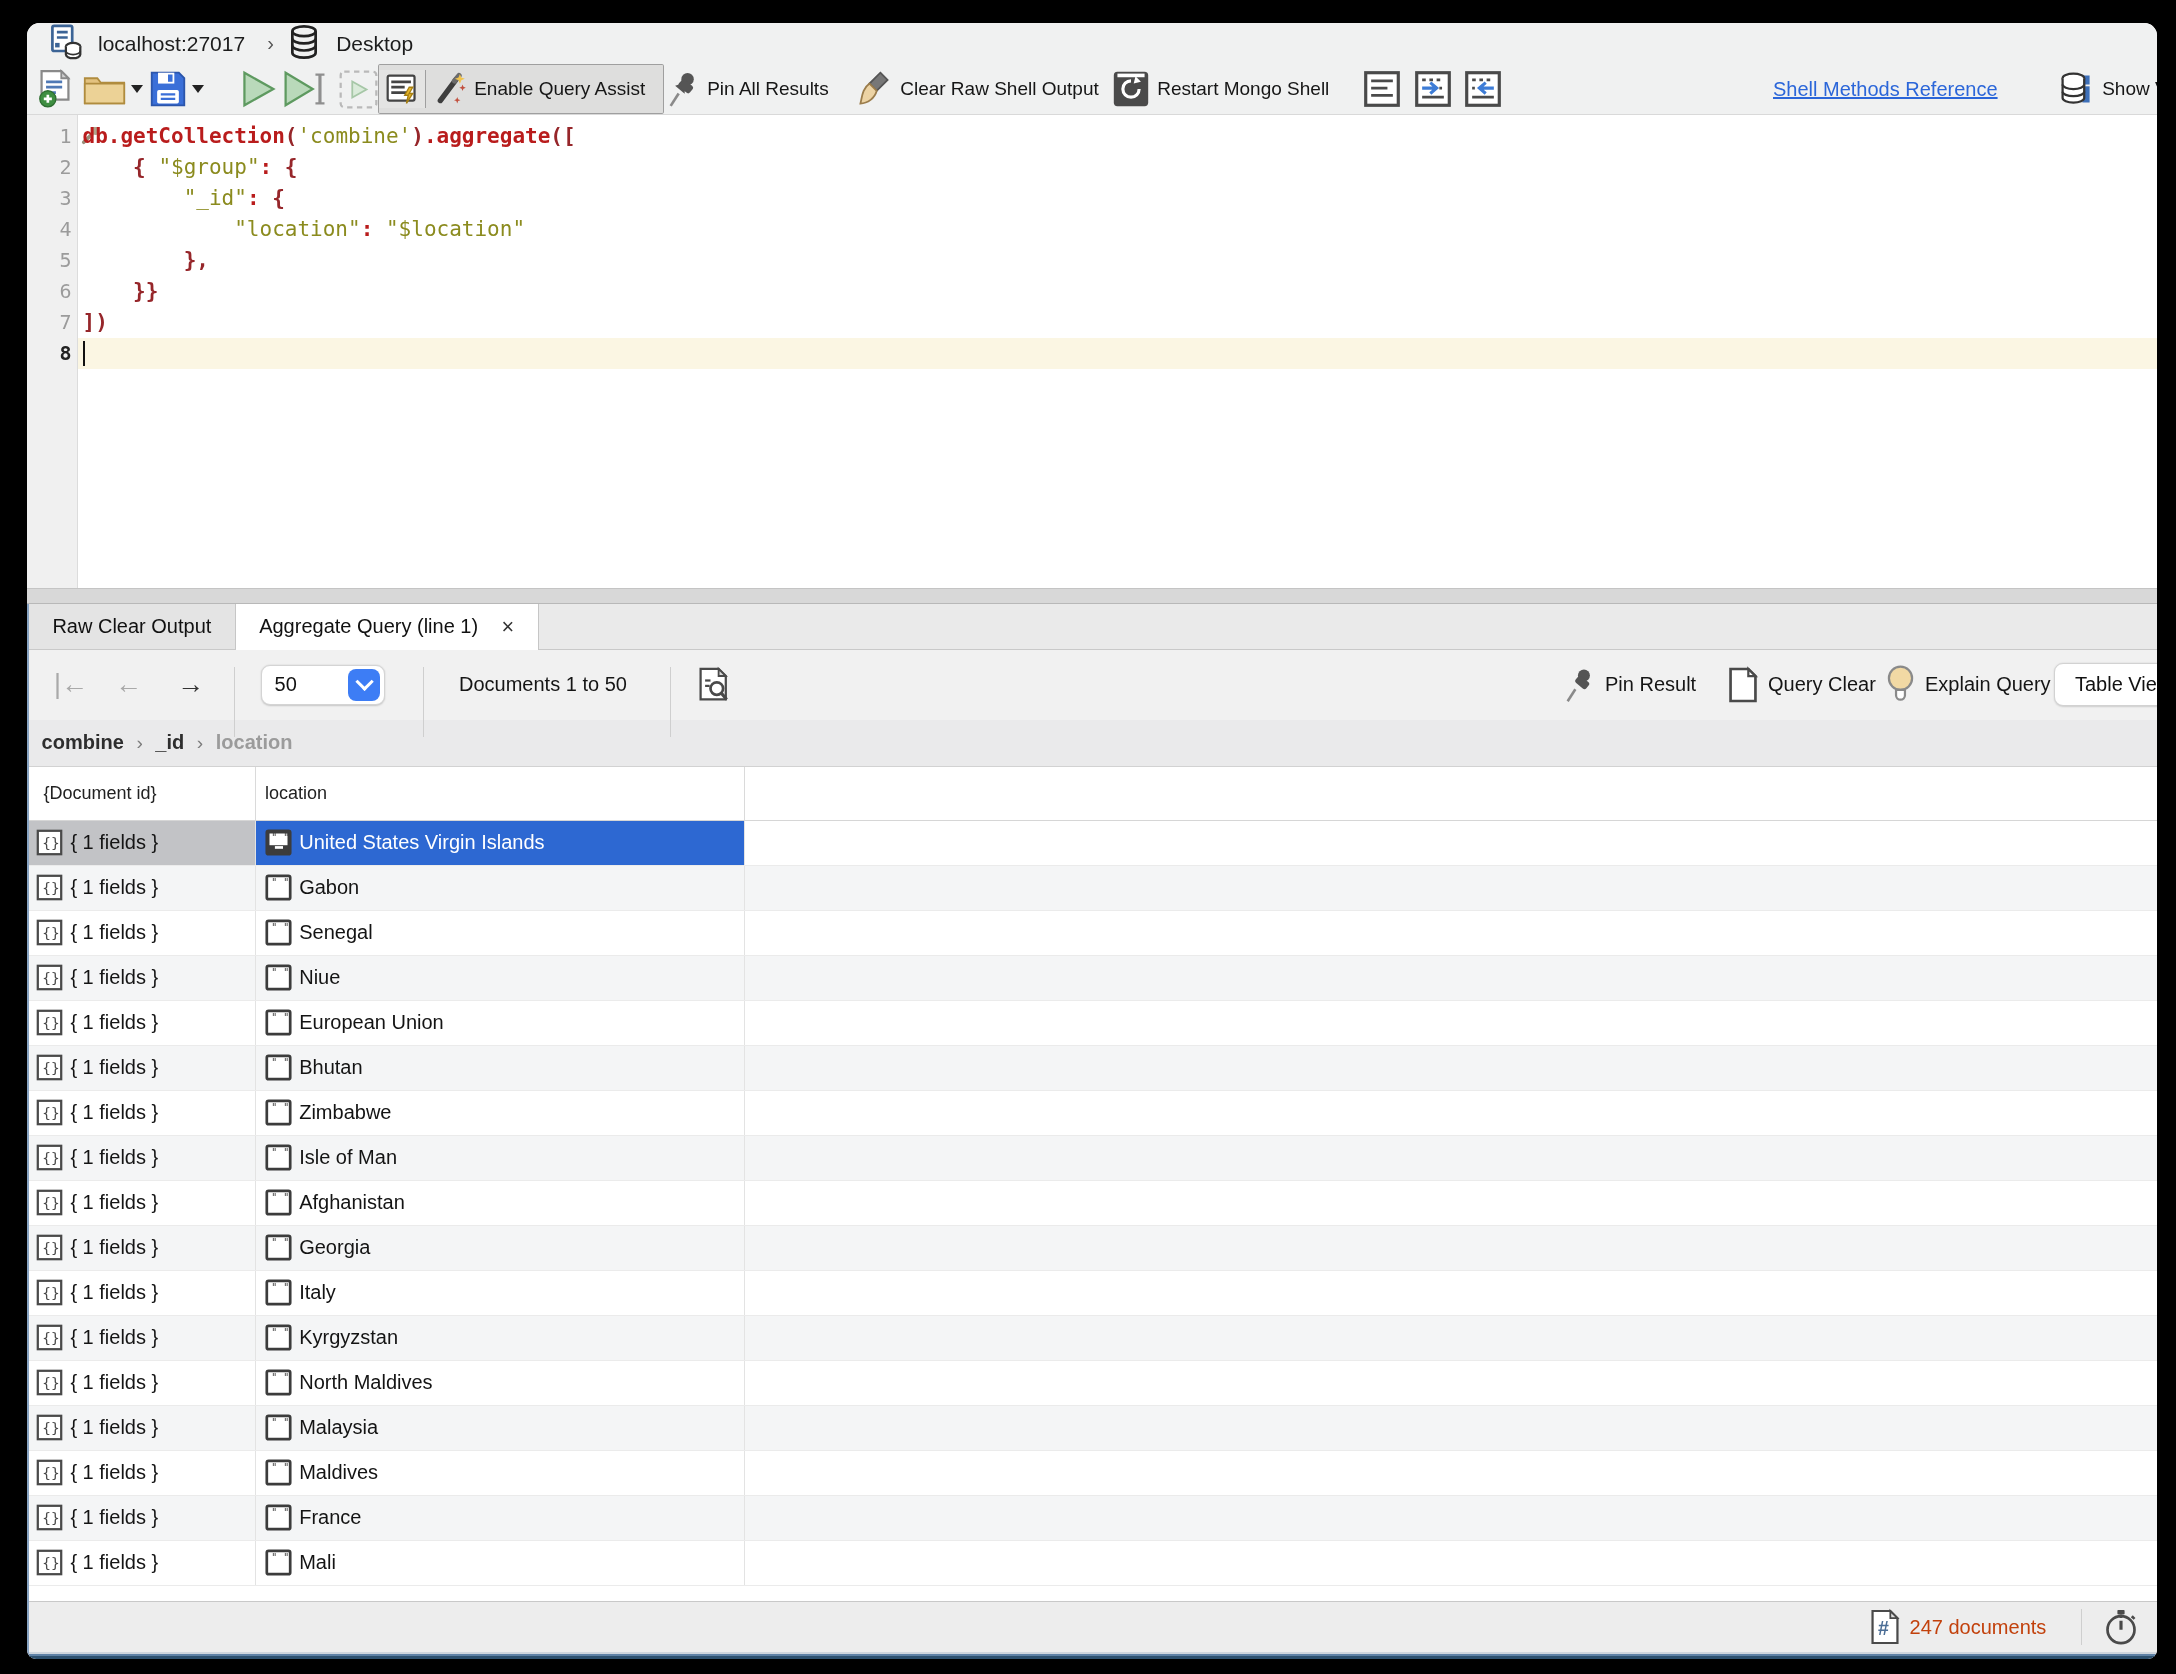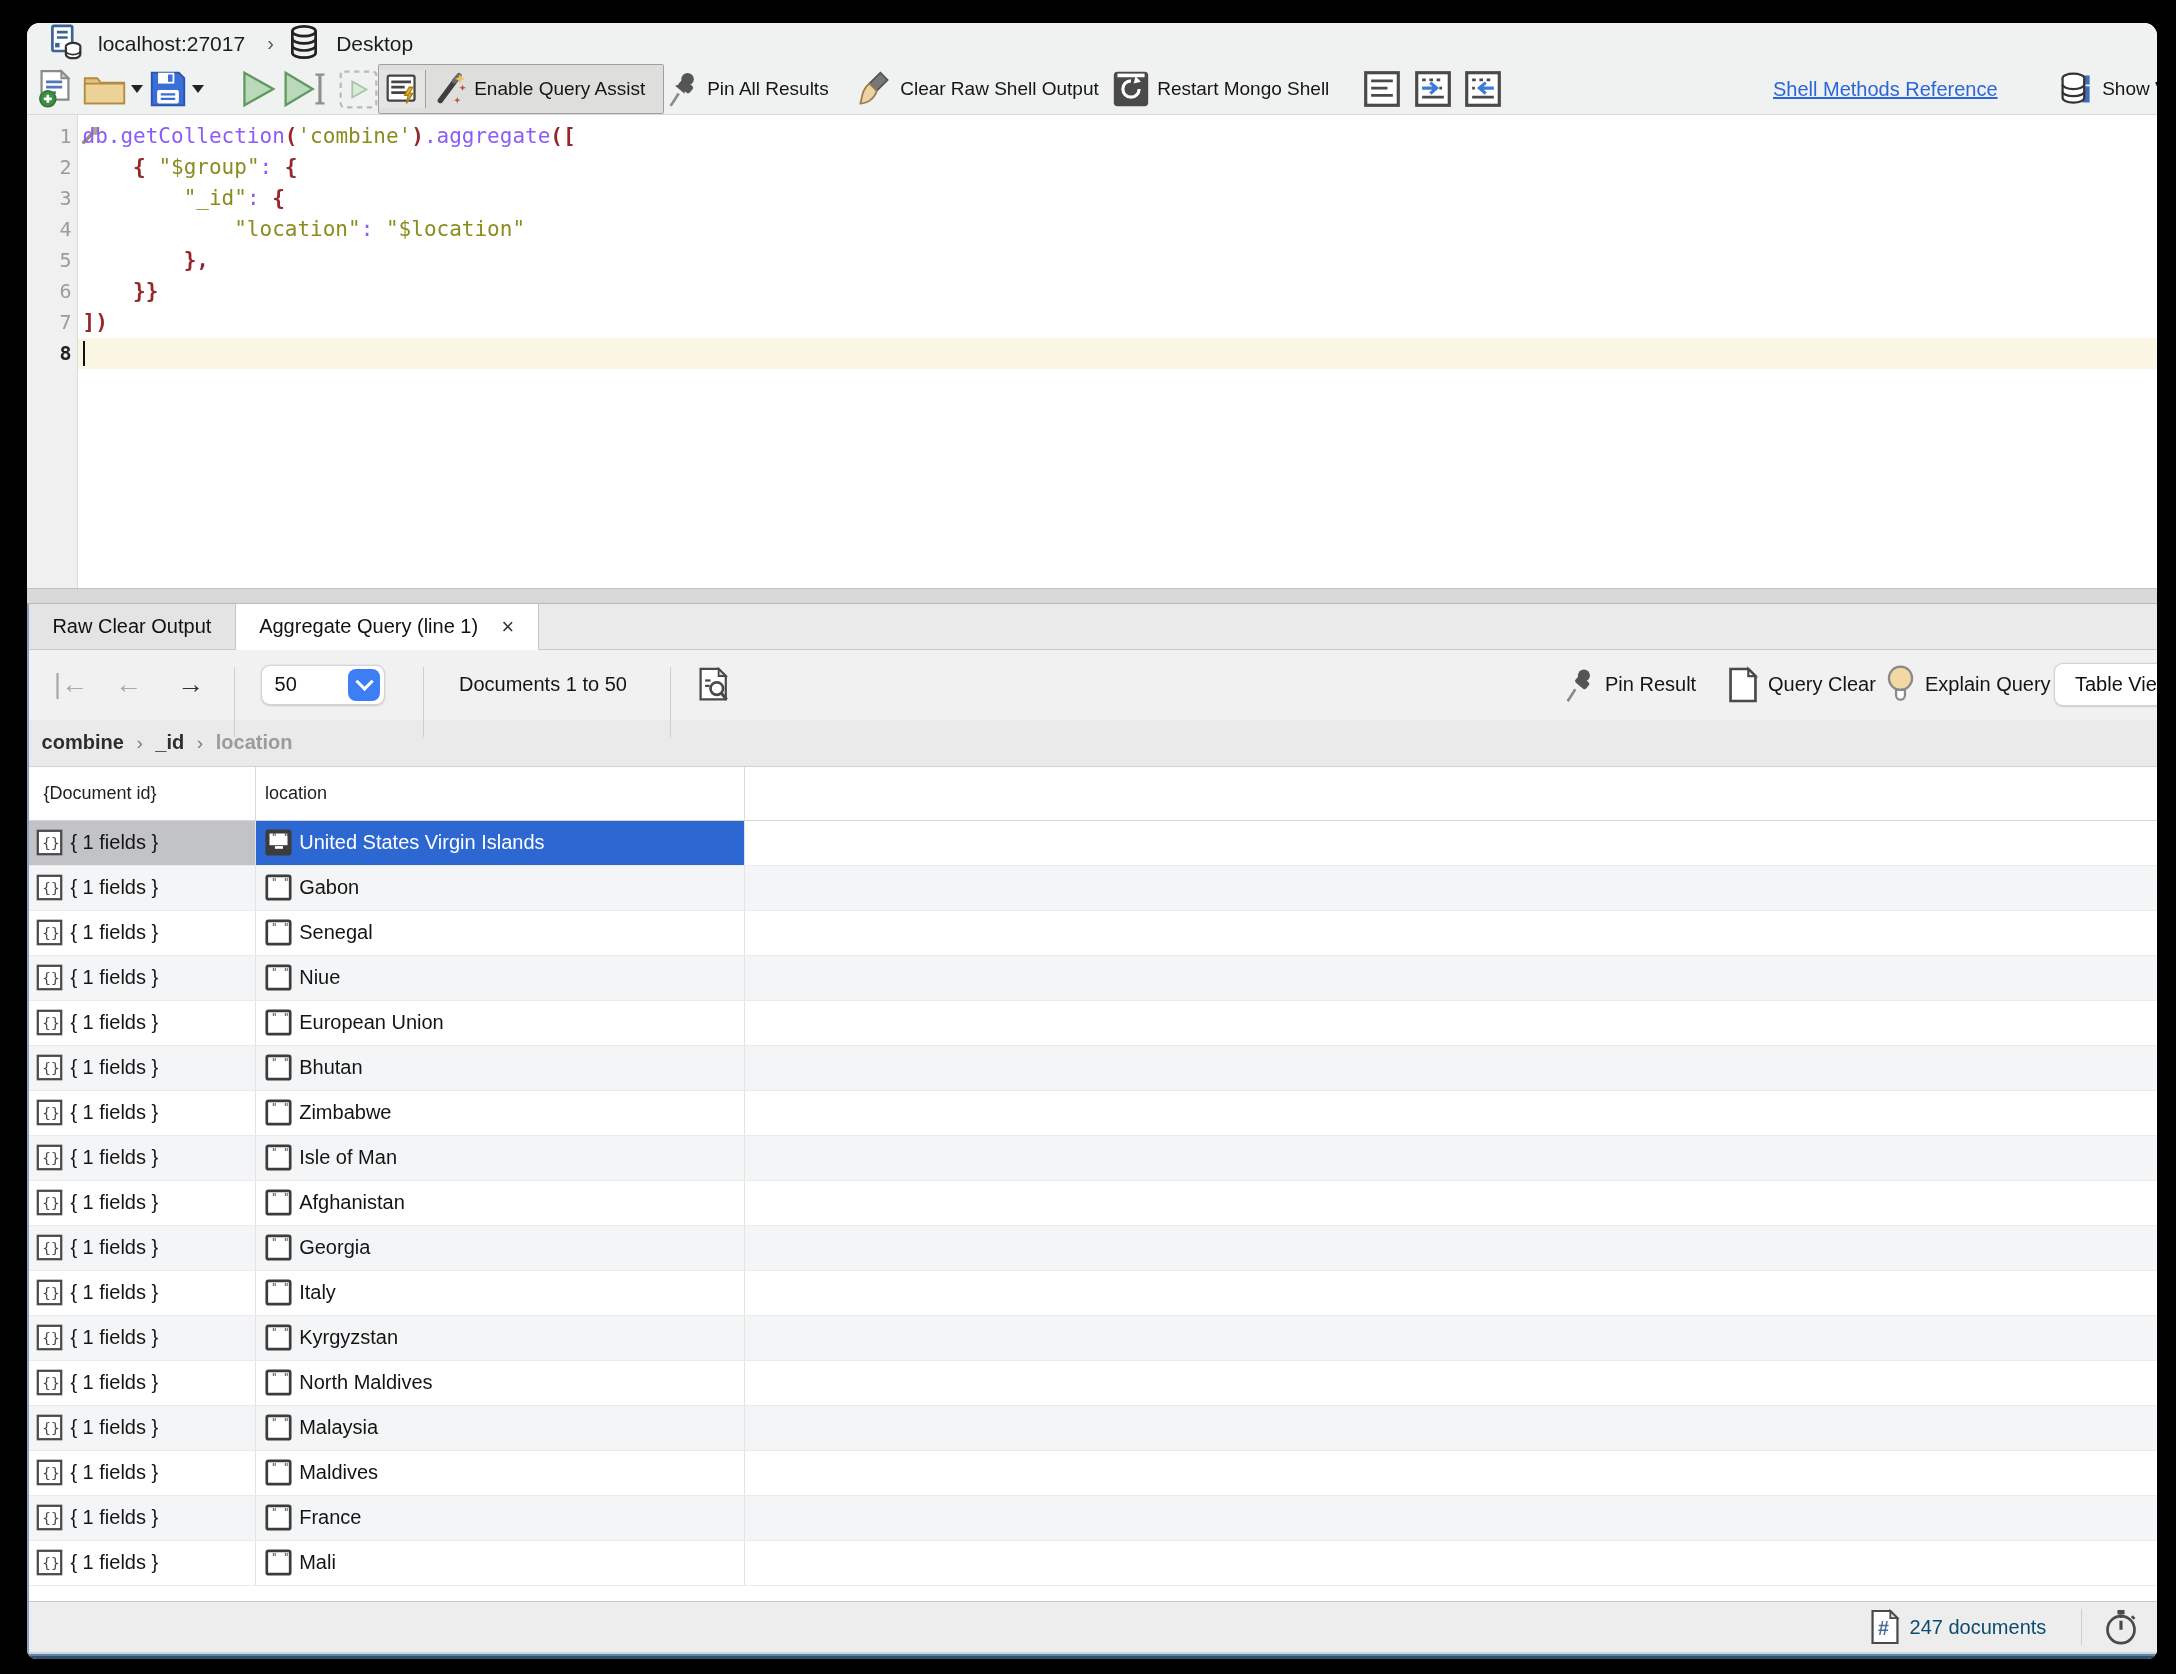--- a/index.html
+++ b/index.html
@@ -21,21 +21,21 @@
   .link { font-size:20px; color:#2b66d9; text-decoration:underline; white-space:nowrap; }
   
   .editor { height:474px; display:flex; background:#fff; flex:0 0 auto; border-top:0.9px solid #d9d9d9;}
   .gutter { width:51px; background:#f0f0f0; border-right:0.9px solid #dcdcdc; padding-top:5.4px; }
   .gline { height:31px; display:flex; align-items:center; justify-content:flex-end; padding-right:5.4px;
            color:#9b9b9b; font-size:20px; font-family:"DejaVu Sans Mono", monospace; position:relative;}
   .gline.cur { color:#222; font-weight:bold; }
   .code { flex:1; padding-top:5.4px; font-family:"DejaVu Sans Mono", monospace; font-size:21px; }
   .cline { height:31px; line-height:31px; white-space:pre; padding-left:4.5px; position:relative; }
   .cline.hl { background:#fbf6e3; }
-  .seg-p { color:#8b5cf6; font-weight:400; }
+  .seg-p { color:#b91c1c; font-weight:700; }
   .seg-s { color:#8b8b1e; font-weight:500; }
   .seg-b { color:#96262a; font-weight:bold; }
   .cursor { display:inline-block; width:2.7px; height:25px; background:#111; vertical-align:middle; }
   
   .splitter { height:15.3px; background:#d8d8d8; border-top:0.9px solid #c4c4c4; border-bottom:0.9px solid #b8b8b8; flex:0 0 auto;}
   .results { flex:1; display:flex; flex-direction:column; border-left:2.7px solid #87a3c2; min-height:0; }
   .tabbar { height:46px; background:#eaeaea; border-bottom:0.9px solid #c9c9c9; display:flex; align-items:stretch; flex:0 0 auto;}
   .tab { display:flex; align-items:center; padding:0 23.4px; font-size:20px; color:#111; background:#e4e4e4;
          border-right:0.9px solid #c6c6c6; }
   .tab.active { background:#fff; margin-bottom:-0.9px; border-right:0.9px solid #c6c6c6; }
@@ -69,21 +69,21 @@
   .trow.even { background:#f4f5f6; }
   .td { display:flex; align-items:center; font-size:20px; color:#141414; }
   .td1 { width:227px; border-right:0.9px solid #e3e3e3; padding-left:7.2px; }
   .td2 { width:489px; border-right:0.9px solid #e3e3e3; padding-left:9px; }
   .trow.sel .td1 { background:#c2c3c6; }
   .trow.sel .td2 { background:#2d68d2; color:#fff; }
   .tdrest { flex:1; }
   .micon { flex:0 0 auto; margin-right:7.2px; display:flex; align-items:center; }
   
   .statusbar { height:51px; background:#ededed; border-top:0.9px solid #c9c9c9; display:flex; align-items:center; justify-content:flex-end; padding-right:18px; flex:0 0 auto;}
-  .status-label { font-size:20px; color:#0c4a6e; margin:0 12.6px 0 9px; }
+  .status-label { font-size:20px; color:#c2410c; margin:0 12.6px 0 9px; }
   .bottomband { height:7.2px; flex:0 0 auto; background:linear-gradient(#cfd6dd 0 1.8px, #5f82a6 1.8px 4.5px, #2e516f 4.5px 7.2px); }
   .ic { flex:0 0 auto; }
 </style>
 </head>
 <body>
 
 <div class="window">
 
   <div class="titlebar">
     <span class="ic">

